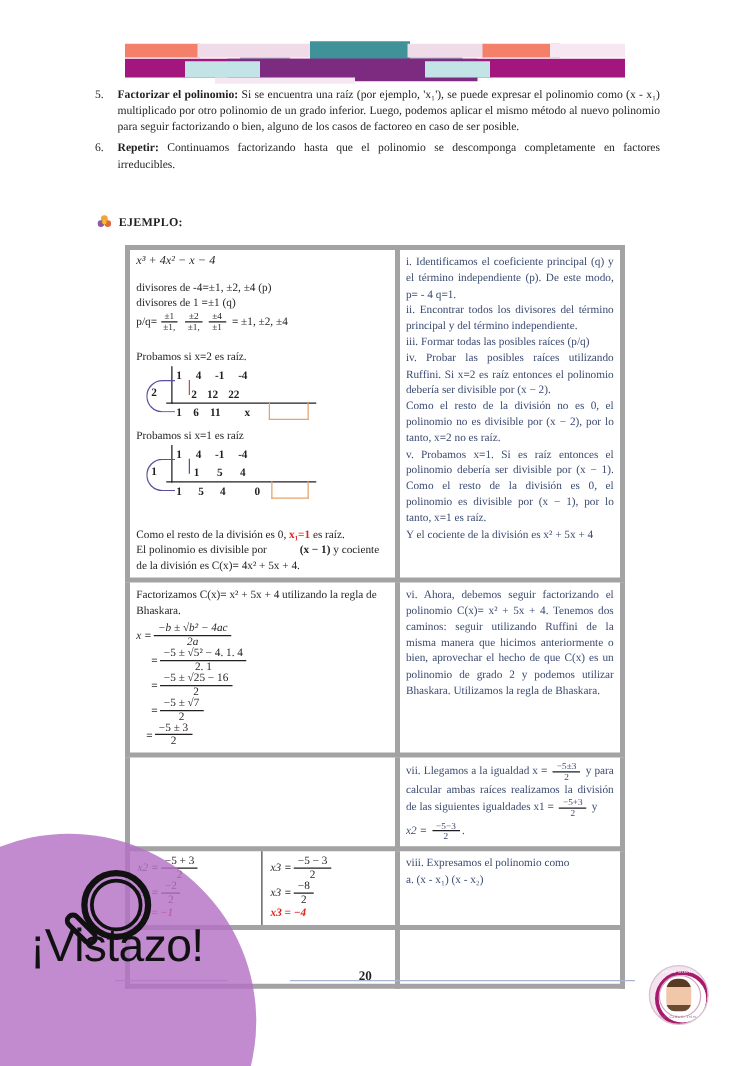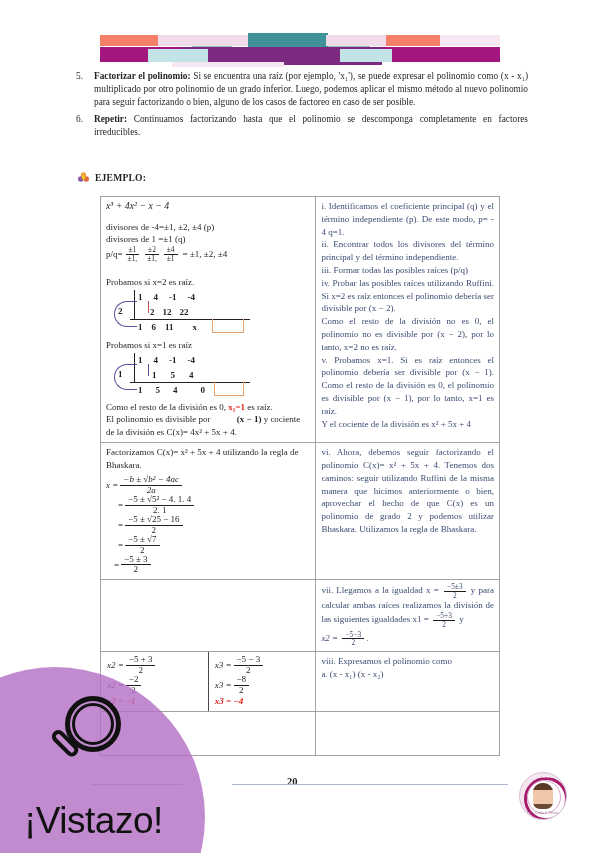--- a/index.html
+++ b/index.html
@@ -84,21 +84,21 @@
   .tbl {
     position: absolute;
     left: 100px;
     top: 196px;
     width: 400px;
     border: 1px solid #4a4a4a;
     border-collapse: collapse;
     box-sizing: border-box;
   }
   .tbl td {
-    border: 1px solid #a3a3a3;
+    border: 4px solid #a3a3a3;
     vertical-align: top;
     padding: 3px 5px 4px 5px;
   }
   .col-left  { width: 211px; }
   .col-right { width: 189px; }
 
   .lft {
     font-size: 9px;
     line-height: 12.6px;
     color: #231f20;
@@ -289,21 +289,21 @@
     width: 32px; height: 13px;
     border: 4px solid #111111;
     border-radius: 7px;
     box-sizing: border-box;
     transform: rotate(45deg);
     transform-origin: 100% 0;
   }
   .vistazo-text {
     position: absolute;
     left: 24px;
-    top: 800px;
+    top: 736px;
     font-family: "Liberation Sans", sans-serif;
     font-size: 37px;
     color: #111111;
     letter-spacing: -.5px;
   }
 </style>
 </head>
 <body>
 
 <div class="page">
@@ -425,21 +425,21 @@
           </div>
           <div class="rest" style="gap:13px;">
             <span>1</span>
             <span>5</span>
             <span>4</span>
             <span style="margin-left:10px;">0</span>
           </div>
           <div class="boxres" style="left:102px;top:28px;width:30px;height:14px;"></div>
         </div>
 
-        <p style="margin-top:3px;">
+        <p style="margin-top:20px;">
           <span>Como el resto de la división es 0, </span><span class="red">x₁=1</span><span> es raíz.</span>
         </p>
         <p>
           <span>El polinomio es divisible por </span><span class="bold">(x − 1)</span><span> y cociente</span>
         </p>
         <p>de la división es C(x)= 4x² + 5x + 4.</p>
       </td>
 
       <td class="col-right rgt">
         <p>i. Identificamos el coeficiente principal (q) y el término independiente (p). De este modo, p= - 4 q=1.</p>

